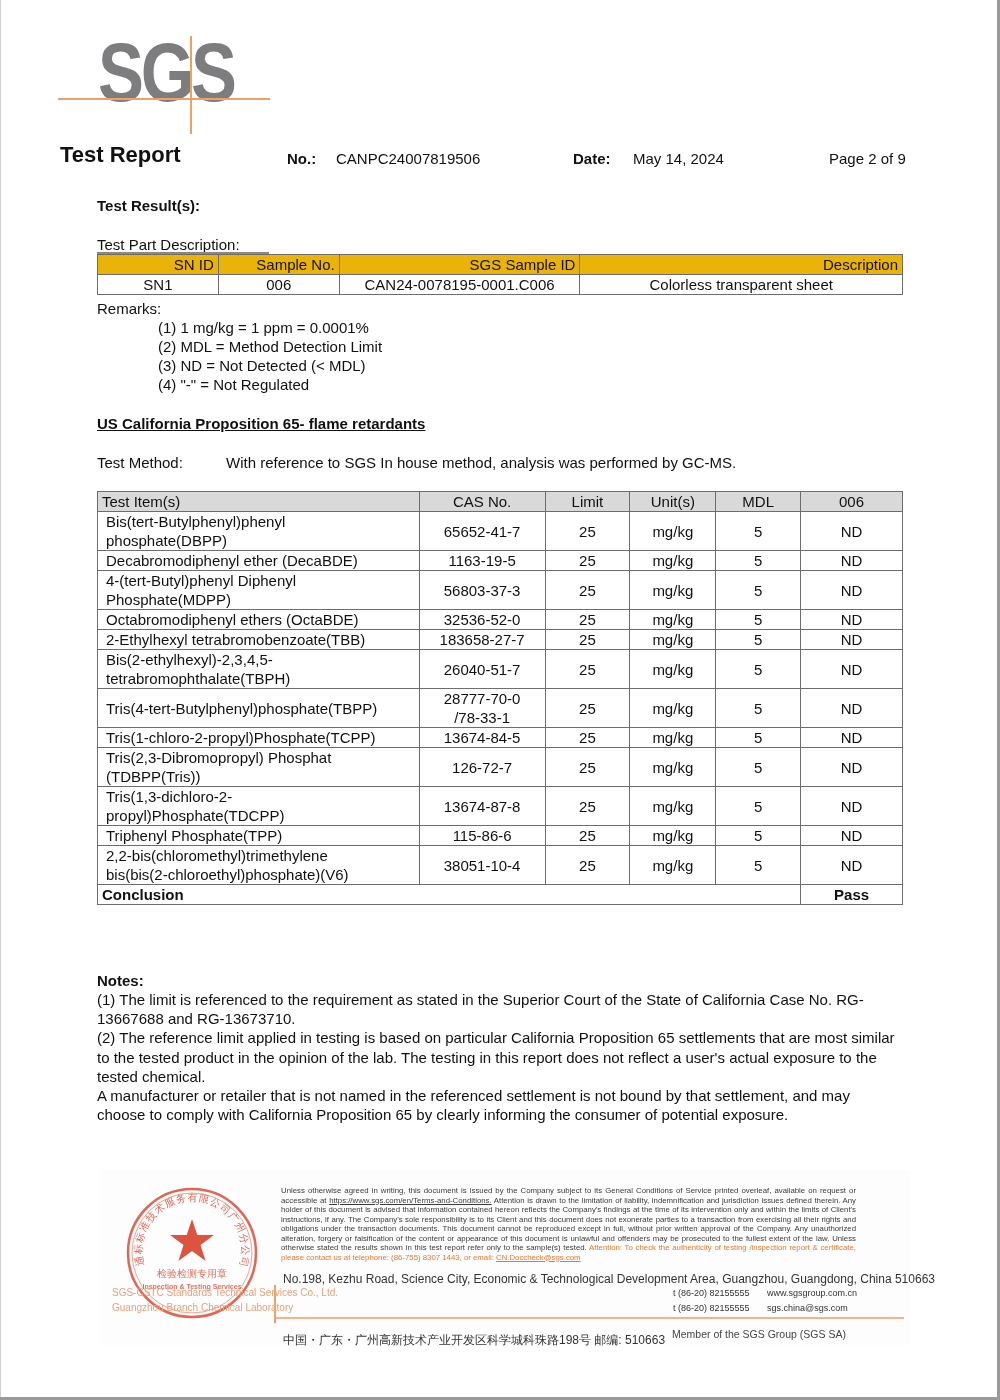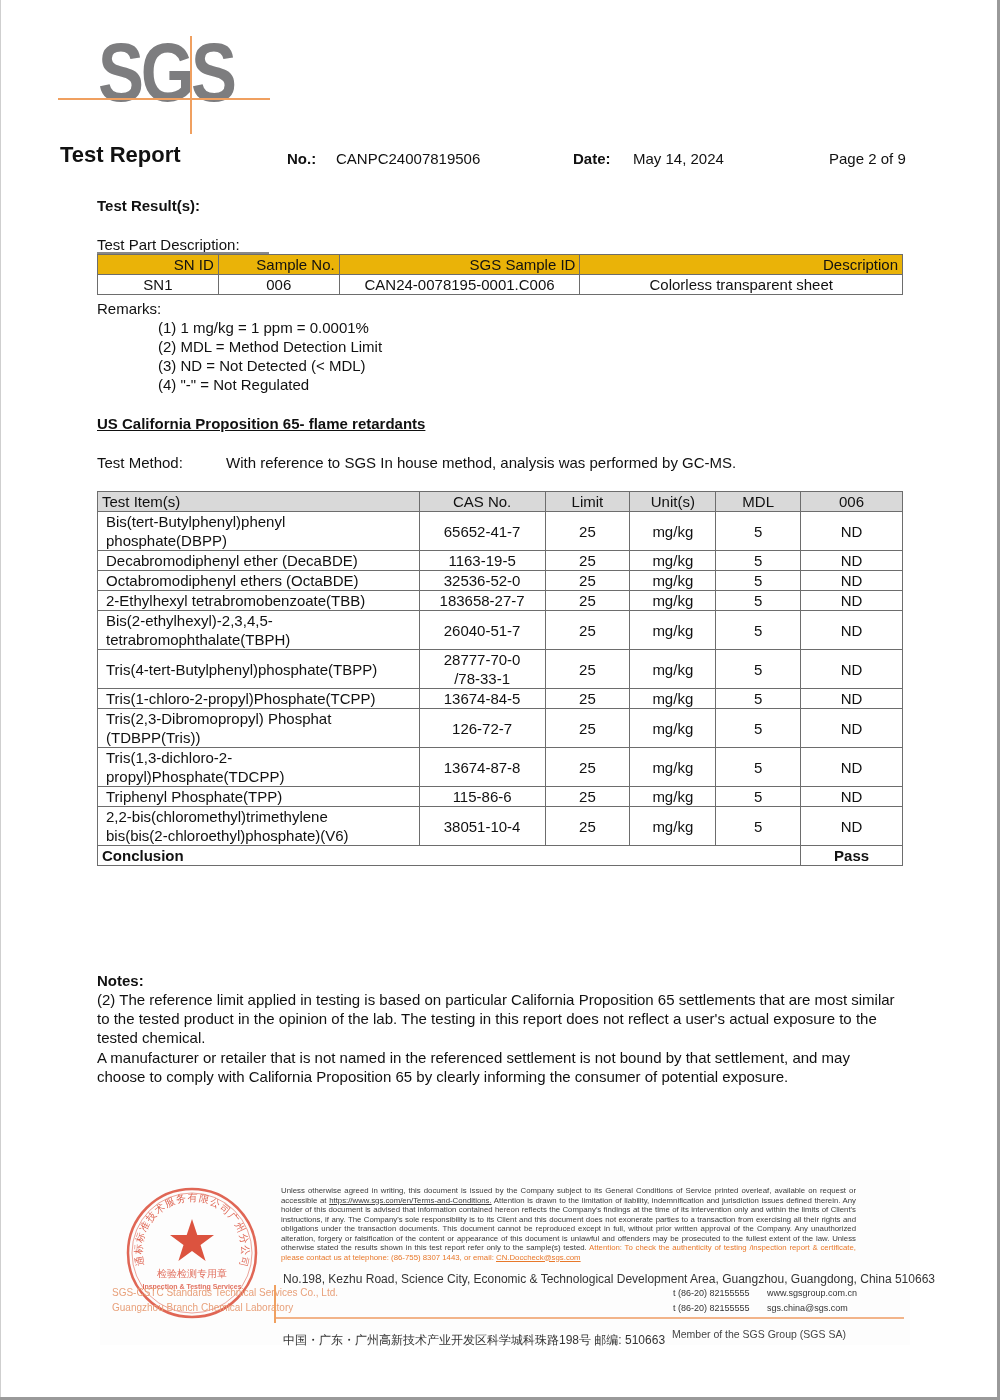--- a/index.html
+++ b/index.html
@@ -200,20 +200,41 @@
         <td>
           <div>mg/kg</div>
         </td>
         <td>
           <div>5</div>
         </td>
         <td>
           <div>ND</div>
         </td>
       </tr>
+      <tr class="double">
+        <td class="item">
+          <div>4-(tert-Butyl)phenyl Diphenyl</div>
+          <div>Phosphate(MDPP)</div>
+        </td>
+        <td>
+          <div>56803-37-3</div>
+        </td>
+        <td>
+          <div>25</div>
+        </td>
+        <td>
+          <div>mg/kg</div>
+        </td>
+        <td>
+          <div>5</div>
+        </td>
+        <td>
+          <div>ND</div>
+        </td>
+      </tr>
       <tr class="single">
         <td class="item">
           <div>Octabromodiphenyl ethers (OctaBDE)</div>
         </td>
         <td>
           <div>32536-52-0</div>
         </td>
         <td>
           <div>25</div>
         </td>
@@ -396,20 +417,21 @@
   <tfoot>
     <tr class="conclusion">
       <td class="label" colspan="5">Conclusion</td>
       <td>Pass</td>
     </tr>
   </tfoot>
 </table>
 
 <div class="txt notes-label">Notes:</div>
 <div class="notes">
+  <div>(1) The limit is referenced to the requirement as stated in the Superior Court of the State of California Case No. RG-13667688 and RG-13673710.</div>
   <div>(2) The reference limit applied in testing is based on particular California Proposition 65 settlements that are most similar to the tested product in the opinion of the lab. The testing in this report does not reflect a user's actual exposure to the tested chemical.</div>
   <div>A manufacturer or retailer that is not named in the referenced settlement is not bound by that settlement, and may choose to comply with California Proposition 65 by clearly informing the consumer of potential exposure.</div>
 </div>
 
 <div class="footer-bg"></div>
 
 <svg class="stamp" viewBox="0 0 140 140">
   <circle cx="70" cy="70" r="64" fill="none" stroke="#d8402a" stroke-width="2.5" opacity="0.8"></circle>
   <circle cx="70" cy="70" r="60" fill="none" stroke="#d8402a" stroke-width="0.8" opacity="0.6"></circle>
   <defs>

